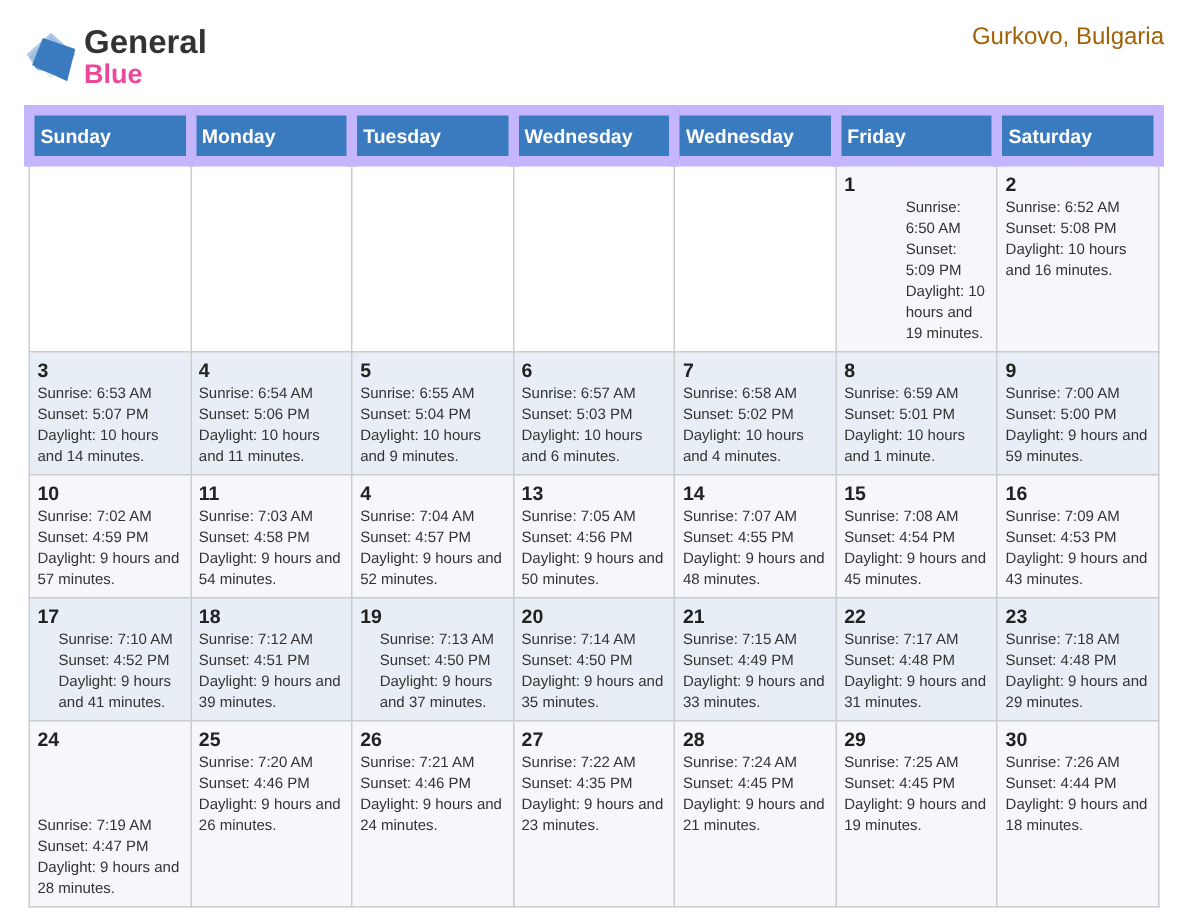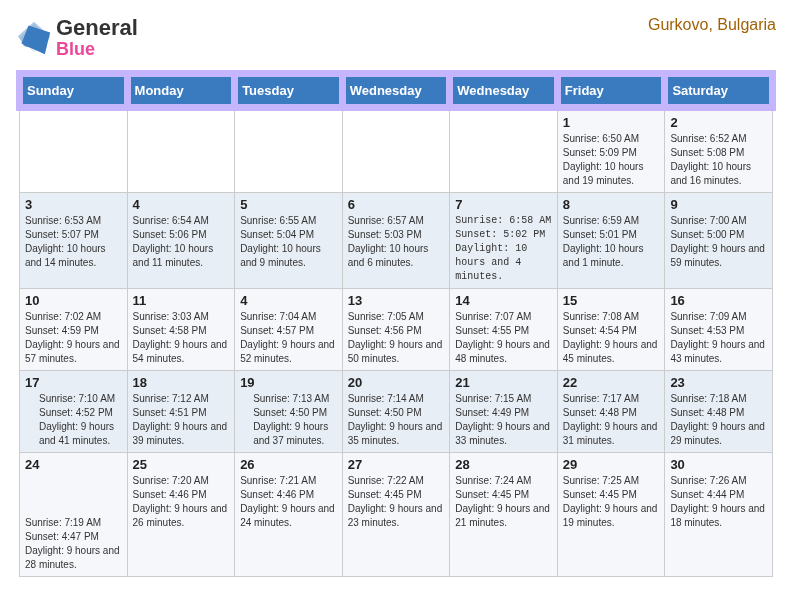--- a/index.html
+++ b/index.html
@@ -133,21 +133,21 @@
   </thead>
   <tbody id="calendar-body">
   <tr>
         <td class="empty-cell"></td>
         <td class="empty-cell"></td>
         <td class="empty-cell"></td>
         <td class="empty-cell"></td>
         <td class="empty-cell"></td>
         <td>
           <span class="day-num">1</span>
-          <div class="day-info" style="white-space: pre-line;">Sunrise: 6:50 AM
+          <div class="day-info" style="white-space: pre-line; margin-left: 41px;">Sunrise: 6:50 AM
 Sunset: 5:09 PM
 Daylight: 10 hours and 19 minutes.</div>
         </td>
         <td>
           <span class="day-num">2</span>
           <div class="day-info" style="white-space: pre-line;">Sunrise: 6:52 AM
 Sunset: 5:08 PM
 Daylight: 10 hours and 16 minutes.</div>
         </td>
       </tr>
@@ -171,21 +171,21 @@
 Daylight: 10 hours and 9 minutes.</div>
         </td>
         <td>
           <span class="day-num">6</span>
           <div class="day-info" style="white-space: pre-line;">Sunrise: 6:57 AM
 Sunset: 5:03 PM
 Daylight: 10 hours and 6 minutes.</div>
         </td>
         <td>
           <span class="day-num">7</span>
-          <div class="day-info" style="white-space: pre-line; font-family: Liberation Mono, monospace;">Sunrise: 6:58 AM
+          <div class="day-info" style="white-space: pre-line;">Sunrise: 6:58 AM
 Sunset: 5:02 PM
 Daylight: 10 hours and 4 minutes.</div>
         </td>
         <td>
           <span class="day-num">8</span>
           <div class="day-info" style="white-space: pre-line;">Sunrise: 6:59 AM
 Sunset: 5:01 PM
 Daylight: 10 hours and 1 minute.</div>
         </td>
         <td>
@@ -197,21 +197,21 @@
       </tr>
       <tr>
         <td>
           <span class="day-num">10</span>
           <div class="day-info" style="white-space: pre-line;">Sunrise: 7:02 AM
 Sunset: 4:59 PM
 Daylight: 9 hours and 57 minutes.</div>
         </td>
         <td>
           <span class="day-num">11</span>
-          <div class="day-info" style="white-space: pre-line;">Sunrise: 3:03 AM
+          <div class="day-info" style="white-space: pre-line;">Sunrise: 7:03 AM
 Sunset: 4:58 PM
 Daylight: 9 hours and 54 minutes.</div>
         </td>
         <td>
           <span class="day-num">4</span>
           <div class="day-info" style="white-space: pre-line;">Sunrise: 7:04 AM
 Sunset: 4:57 PM
 Daylight: 9 hours and 52 minutes.</div>
         </td>
         <td>
@@ -298,21 +298,21 @@
         </td>
         <td>
           <span class="day-num">26</span>
           <div class="day-info" style="white-space: pre-line;">Sunrise: 7:21 AM
 Sunset: 4:46 PM
 Daylight: 9 hours and 24 minutes.</div>
         </td>
         <td>
           <span class="day-num">27</span>
           <div class="day-info" style="white-space: pre-line;">Sunrise: 7:22 AM
-Sunset: 4:45 PM
+Sunset: 4:35 PM
 Daylight: 9 hours and 23 minutes.</div>
         </td>
         <td>
           <span class="day-num">28</span>
           <div class="day-info" style="white-space: pre-line;">Sunrise: 7:24 AM
 Sunset: 4:45 PM
 Daylight: 9 hours and 21 minutes.</div>
         </td>
         <td>
           <span class="day-num">29</span>

